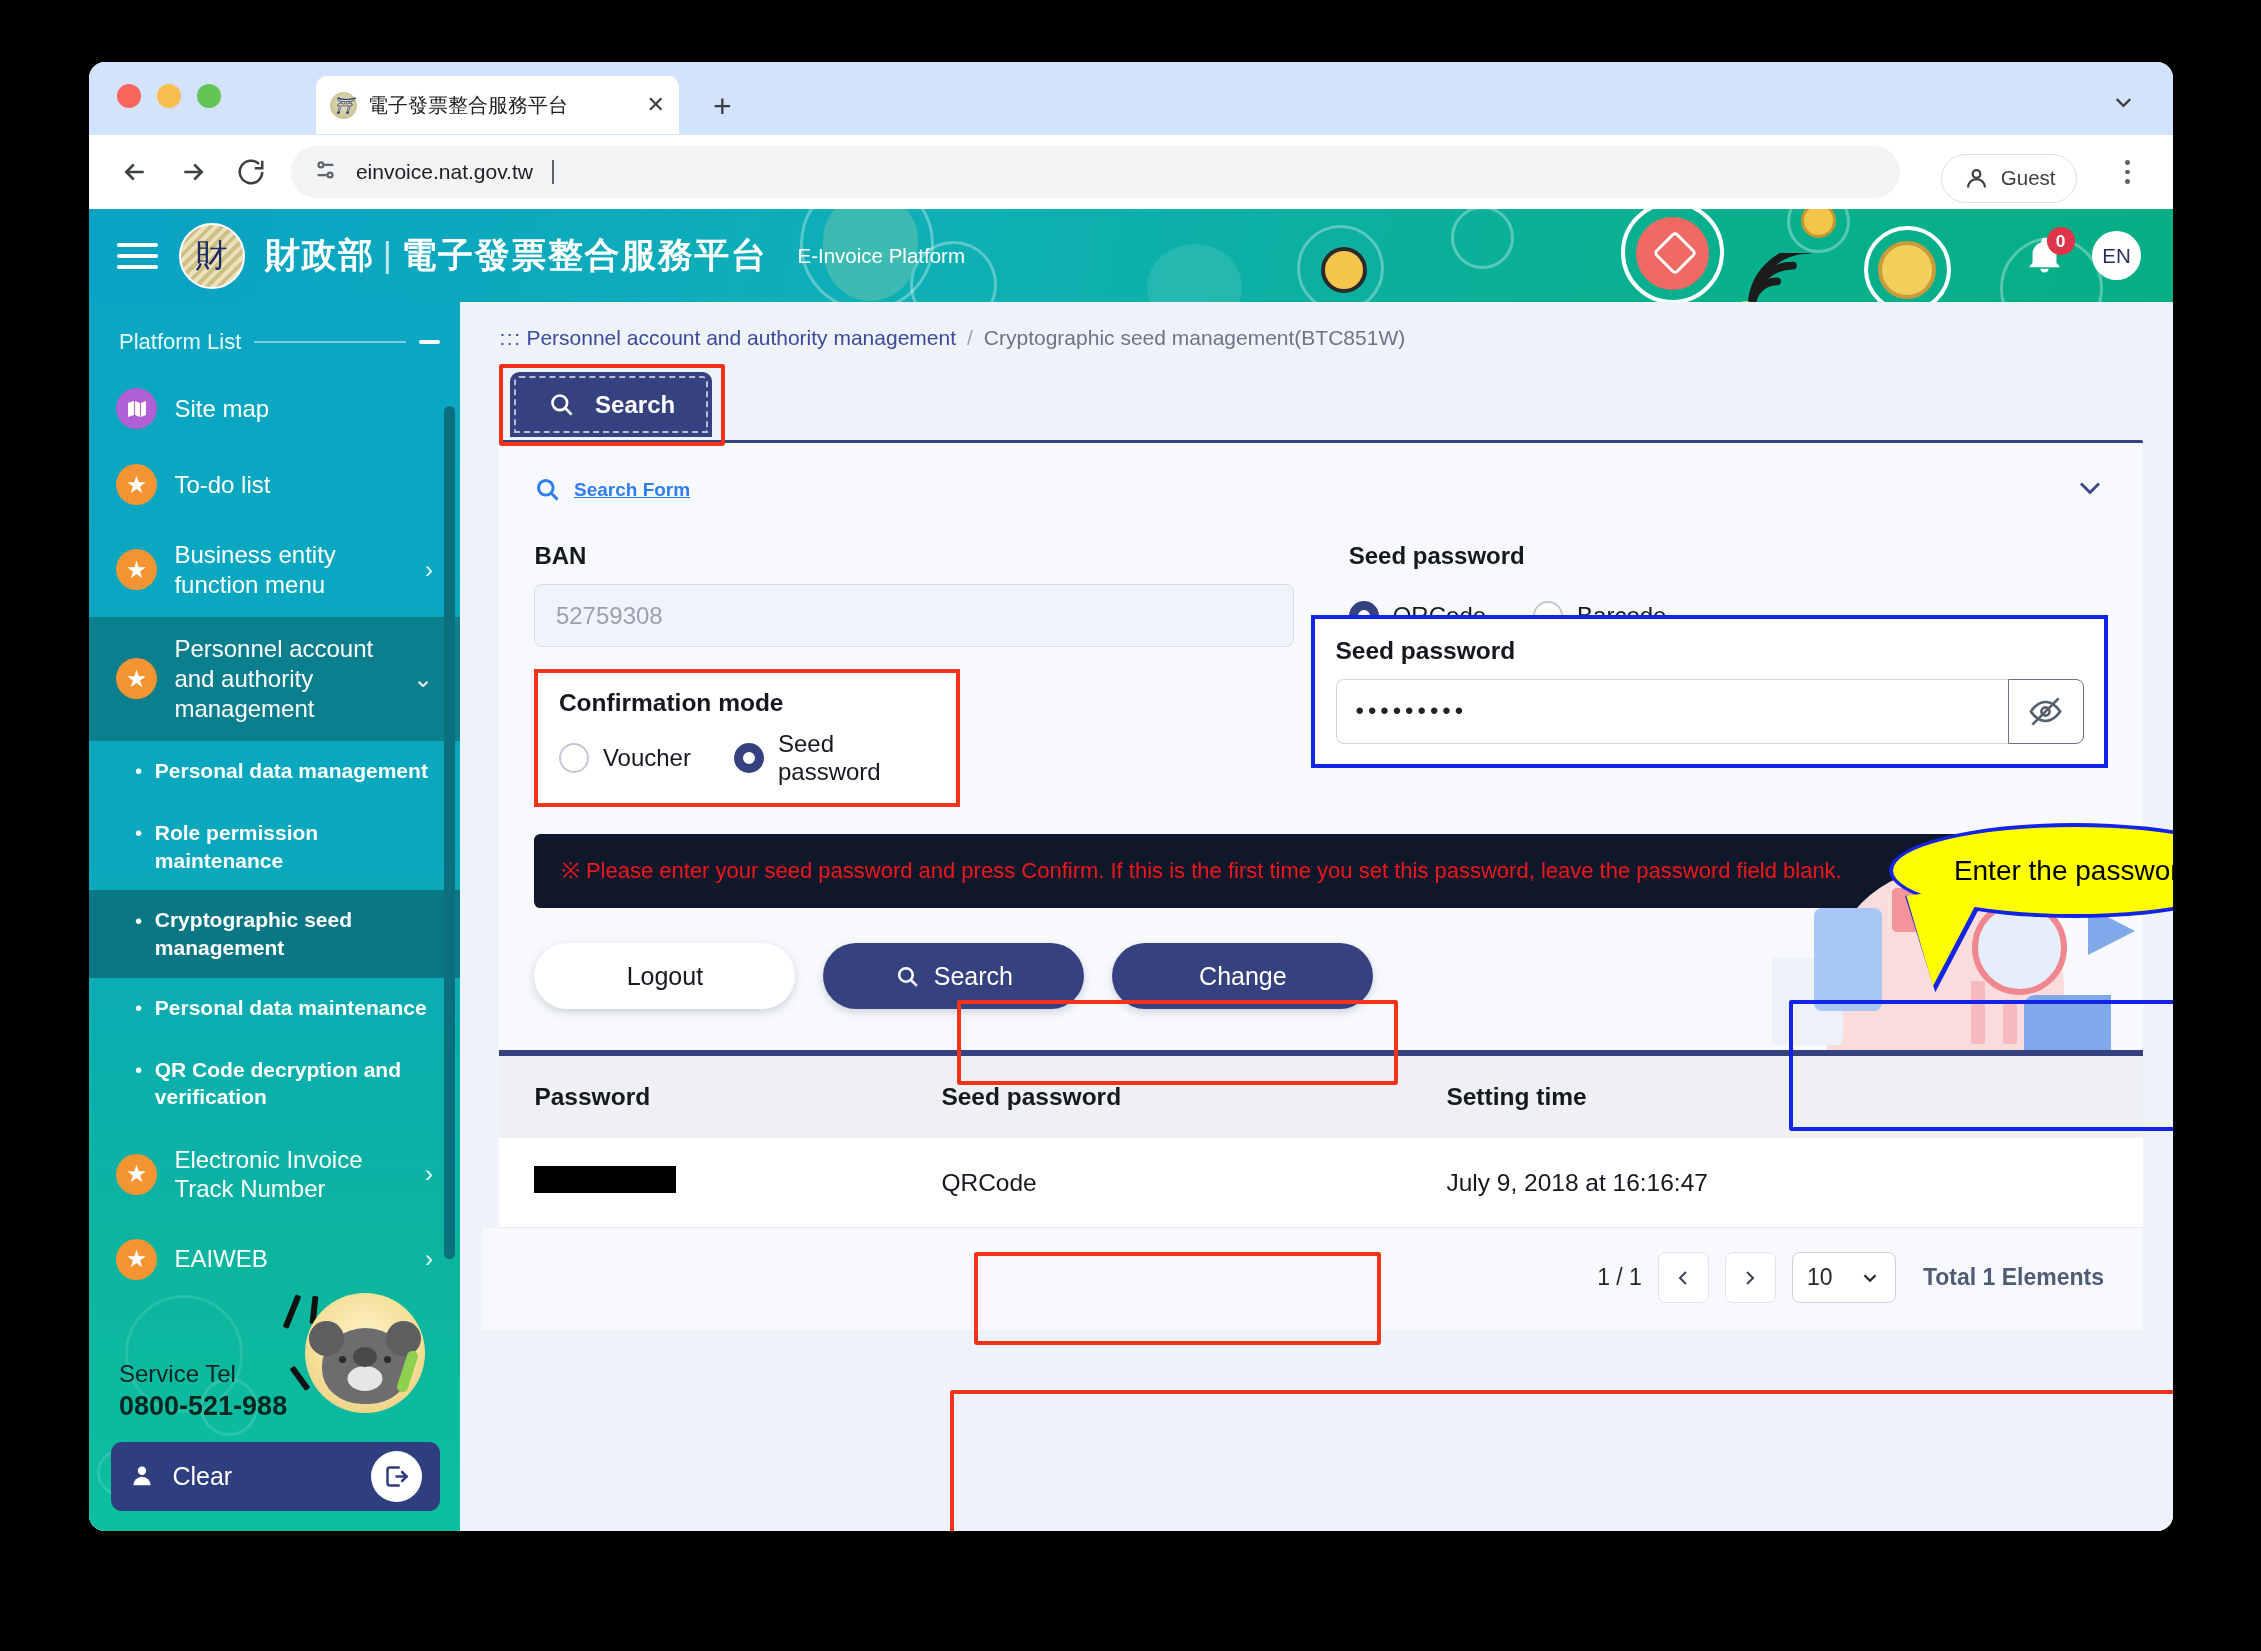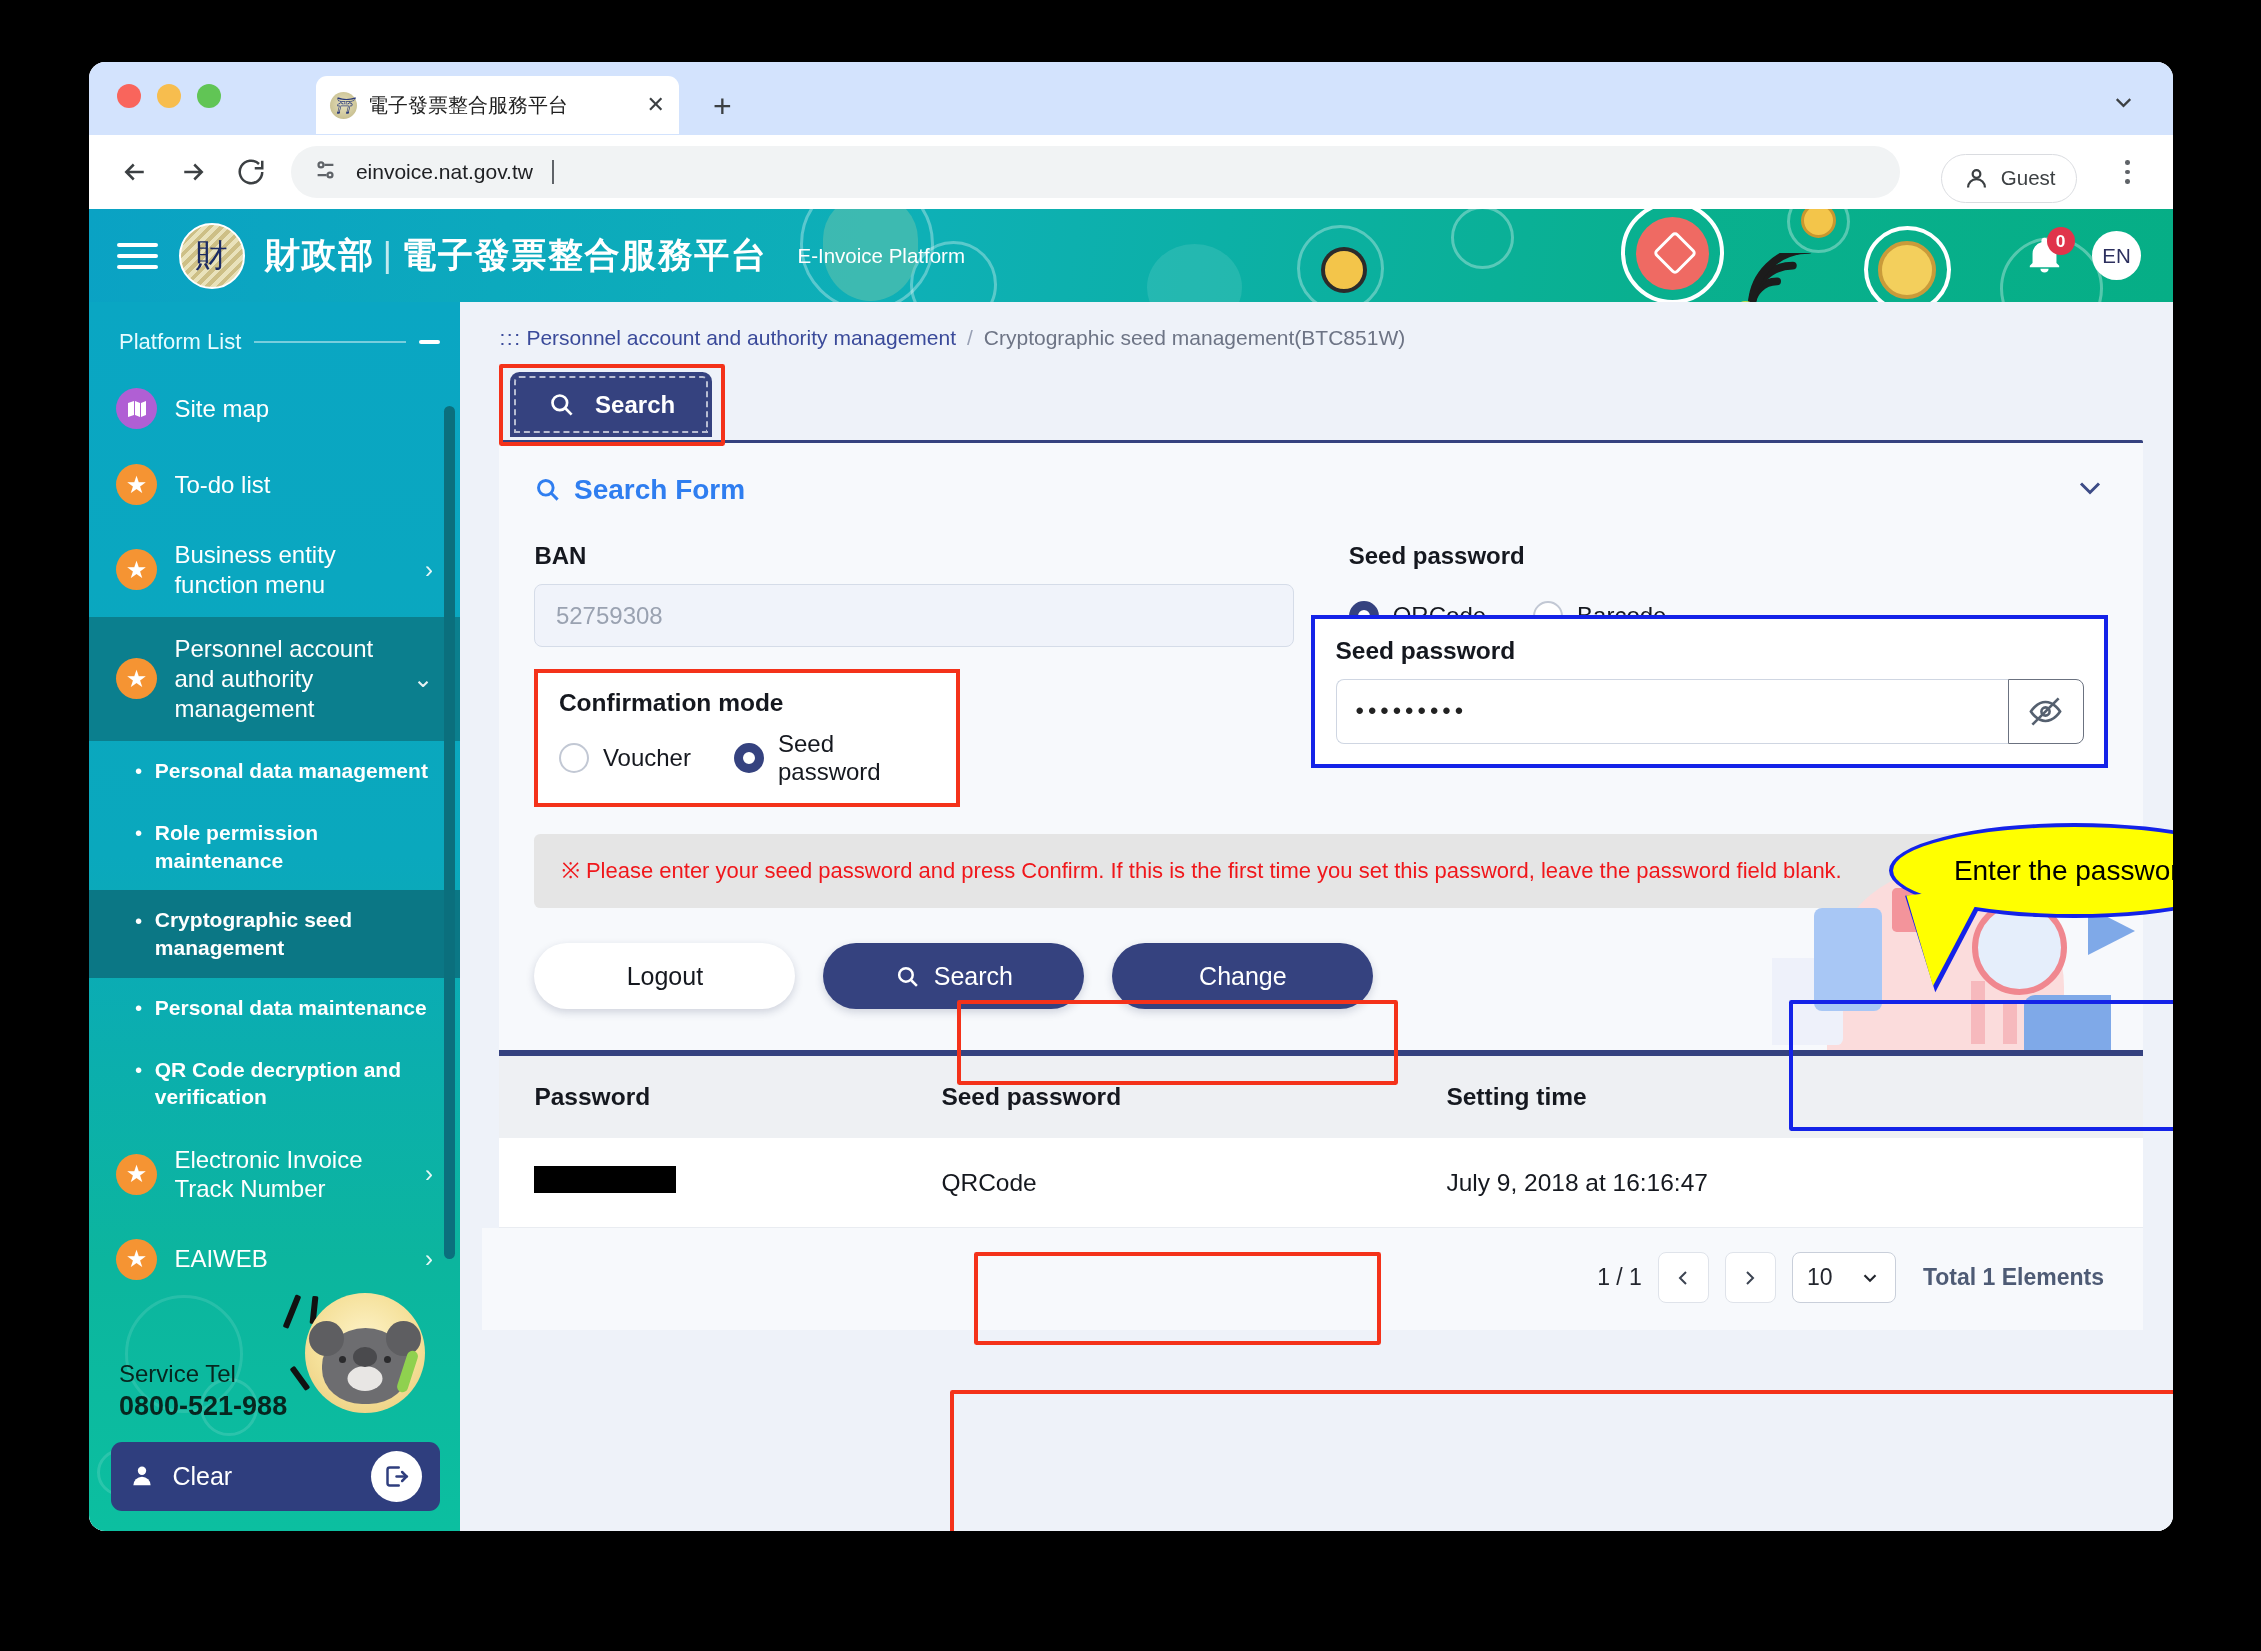--- a/index.html
+++ b/index.html
@@ -181,21 +181,21 @@
     width:202px; height:65px; background:#35427f; border-radius:9.5px 9.5px 0 0;
     display:flex; align-items:center; justify-content:center; gap:20.5px;
     outline:2.4px dashed rgba(255,255,255,.65); outline-offset:-6.3px;
   }
   .tab-search span{ font-size:24px; color:#fff; font-weight:bold; }
   .hl-red { position:absolute; border:4px solid #f4321a; border-radius:2.4px; pointer-events:none; z-index:20;}
   .hl-blue{ position:absolute; border:4px solid #1423e8; border-radius:2.4px; pointer-events:none; z-index:20;}
 
   .panel { background:#f7f9fc; border-top:3.2px solid #35427f; border-radius:1.6px; position:relative; margin-left:17.4px;}
   .panel-head { display:flex; align-items:center; padding:27px 35px 14px 35px; }
-  .panel-title{ font-size:28px; color:#2f7ef0; font-weight:bold; margin-left:12.6px;}
+  .panel-title{ font-size:19px; color:#2f7ef0; font-weight:bold; margin-left:12.6px;text-decoration:underline;}
   .panel-chev{ margin-left:auto; color:#3d4c87; }
 
   .formgrid { display:flex; gap:0; padding:19px 35px 0 35px; }
   .col { flex:1; }
   .col.right{ padding-left:55px; }
   .fld-label{ font-size:24px; color:#15181f; font-weight:bold; margin-bottom:14px; }
   .txtinput {
     height:63px; background:#f0f3fa; border:1.6px solid #d5dce8; border-radius:8px;
     display:flex; align-items:center; padding:0 20.5px;
     font-size:24px; color:#9aa2b1;
@@ -242,21 +242,21 @@
     transform:rotate(-6deg);
   }
   .callout .tailb{
     position:absolute; left:20.5px; top:68px; width:0;height:0;
     border-left:20.5px solid transparent; border-right:66px solid transparent;
     border-top:99px solid #1423e8;
     transform:rotate(-6deg); z-index:-1;
   }
 
   .notice {
-    margin:27px 35px 0 35px; background:#e5e5e5; border-radius:6.3px;
+    margin:27px 35px 0 35px; background:#0f172a; border-radius:6.3px;
     padding:22px 27px; display:flex; align-items:flex-start;
   }
   .notice p{ font-size:22px; color:#f0171b; line-height:1.35; }
   .notice .x{ margin-left:auto; color:#7b8290; font-size:28px; line-height:1; padding-left:24px;}
 
   .illus { position:absolute; right:0; bottom:0; width:371px; height:189px; overflow:hidden; pointer-events:none;}
   .ill-a{ position:absolute; right:79px; bottom:0; width:237px; height:182px; background:#fbdcdc; border-radius:126px 126px 0 0;}
   .ill-b{ position:absolute; right:261px; bottom:39px; width:68px;height:103px; background:#a8c7f5; border-radius:8px;}
   .ill-c{ position:absolute; right:196px; bottom:118px; width:55px;height:44px; background:#f3949b; border-radius:4.7px;}
   .ill-d{ position:absolute; right:76px; bottom:55px; width:95px;height:95px; border:6.3px solid #f0878f; border-radius:50%; background:#e5eefb;}

